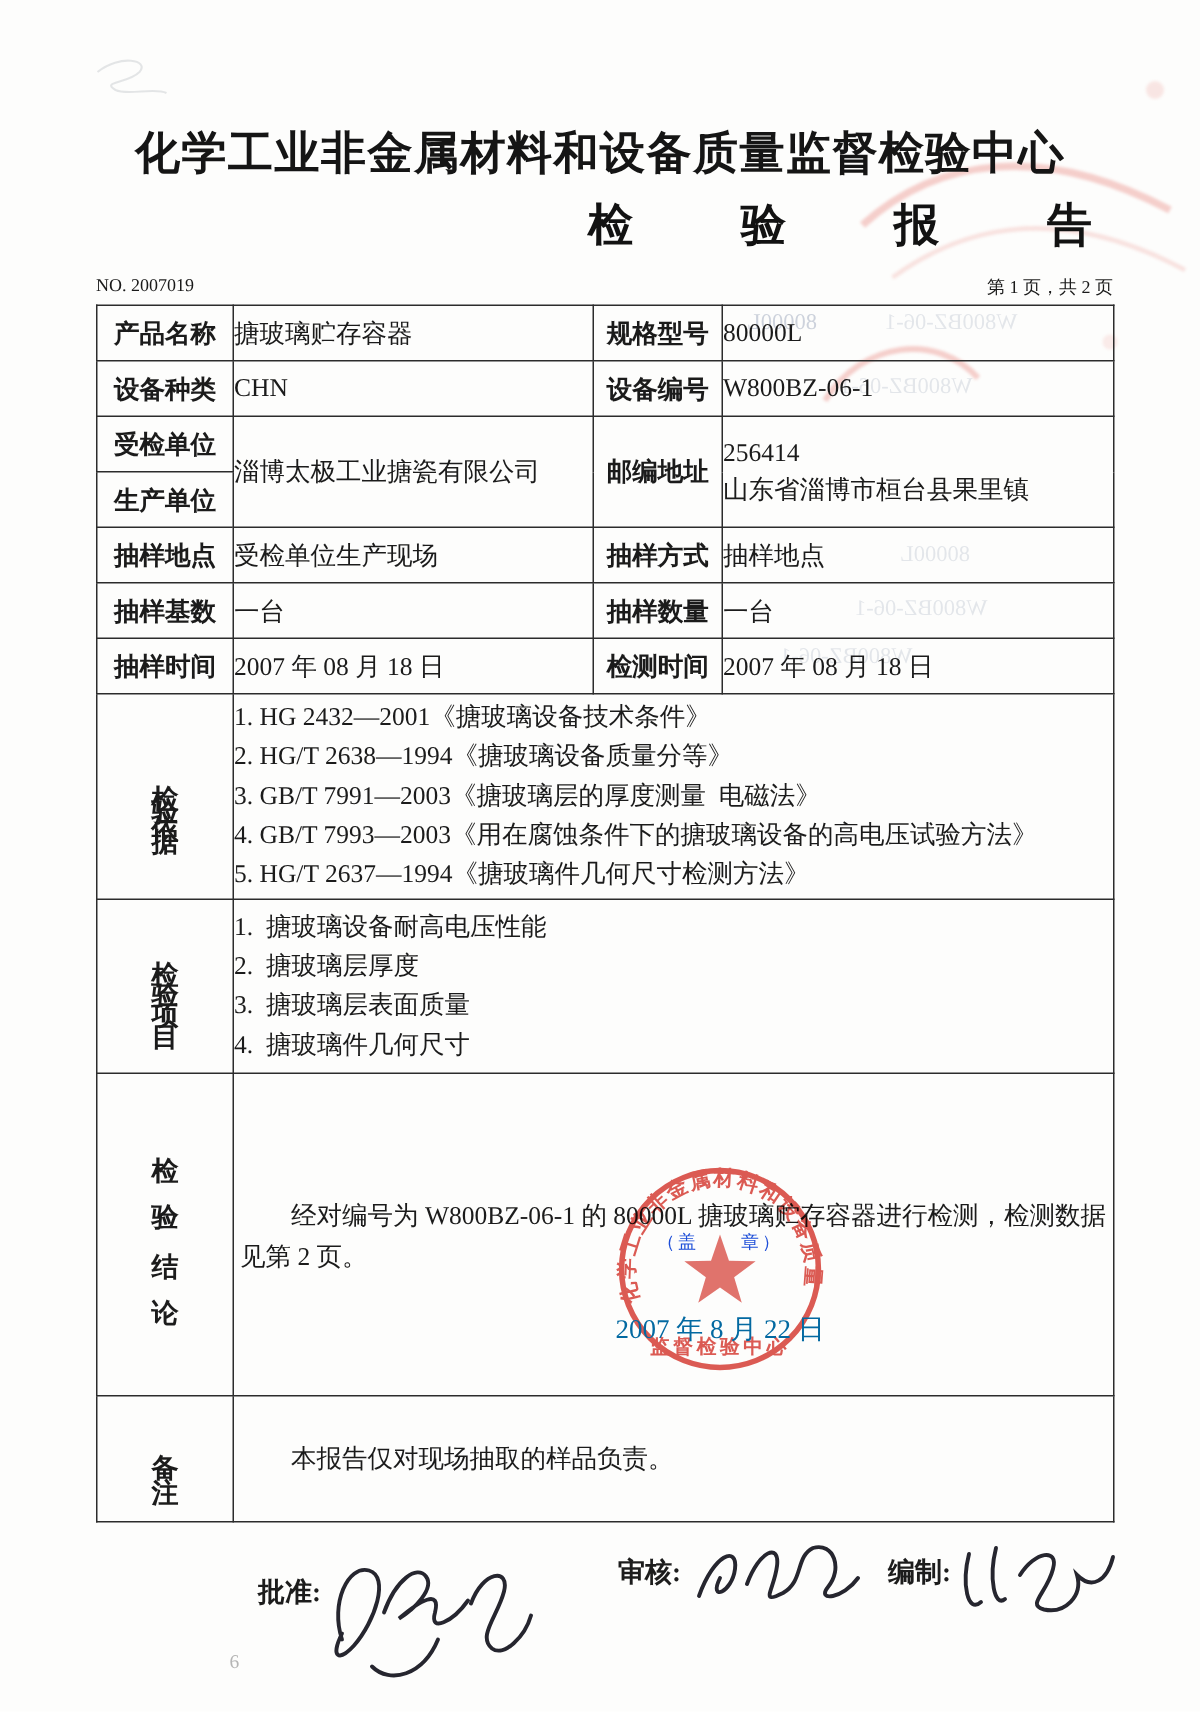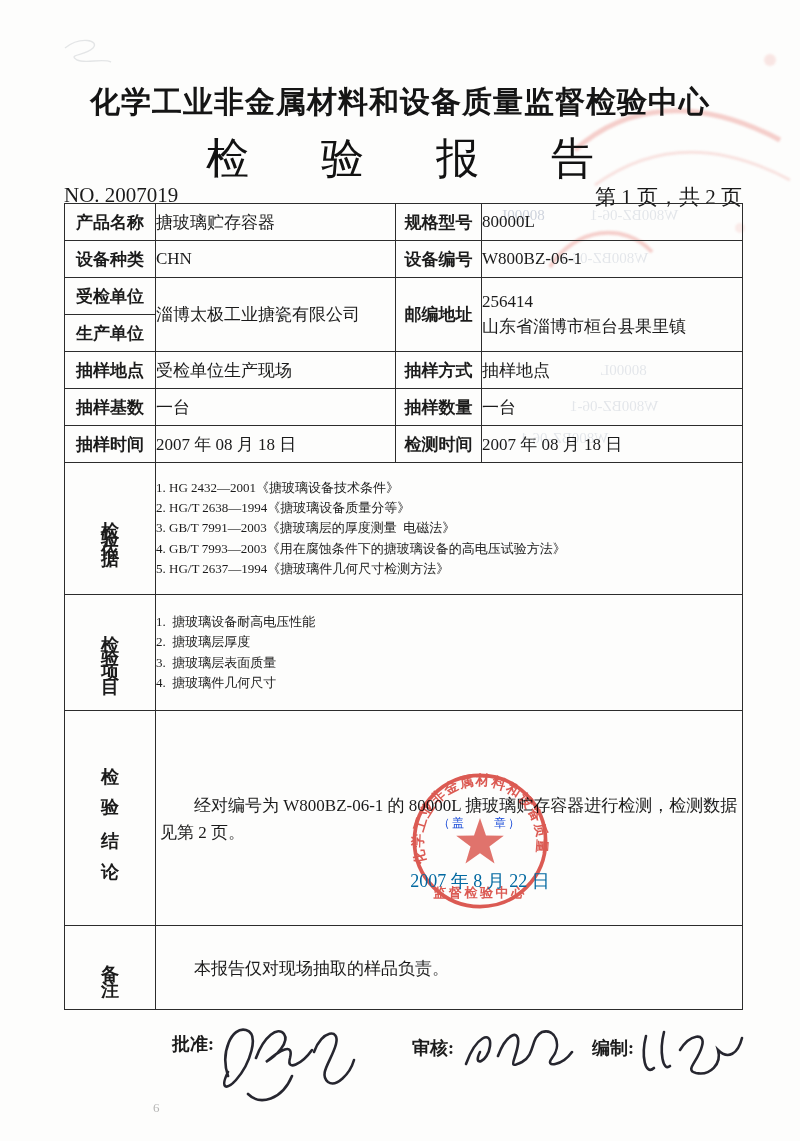--- a/index.html
+++ b/index.html
@@ -10,29 +10,29 @@
     color:#1c1c1c;
   }
   .page{position:absolute;inset:0;}
   
   .org-name{
     position:absolute;top:82px;left:0;width:100%;text-align:center;
     font-family:"Liberation Sans","DejaVu Sans",sans-serif;
     font-weight:bold;font-size:30px;letter-spacing:1px;color:#151515;
   }
   .report-title{
-    position:absolute;top:130px;left:0;width:100%;text-align:center;
+    position:absolute;top:130px;left:0;width:100%;text-align:right;
     font-family:"Liberation Sans","DejaVu Sans",sans-serif;
-    font-weight:normal;font-size:43px;letter-spacing:72px;text-indent:72px;
+    font-weight:bold;font-size:30px;letter-spacing:72px;text-indent:72px;
     color:#121212;
   }
   .meta-row{
     position:absolute;top:183px;left:64px;width:678px;
     display:flex;justify-content:space-between;
-    font-size:21px;color:#1a1a1a;
+    font-size:12px;color:#1a1a1a;
   }
   
   table.report{
     position:absolute;left:64px;top:203px;width:678px;
     border-collapse:collapse;table-layout:fixed;
   }
   table.report td{
     border:1.6px solid #2c2c2c;
     font-size:17px;color:#1b1b1b;
     padding:2px 0;vertical-align:middle;
@@ -43,21 +43,21 @@
   td.vlabel-cell{text-align:center;vertical-align:middle;padding:0;}
   .vlabel{
     writing-mode:vertical-rl;text-orientation:upright;
     margin:0 auto;font-weight:600;font-size:18px;line-height:1;
   }
   .vl-basis{letter-spacing:10px;}
   .vl-items{letter-spacing:15px;}
   .vl-concl{letter-spacing:32px;}
   .vl-remark{letter-spacing:15px;}
   td.block{vertical-align:top;padding:10px 12px 6px 14px;}
-  .basis-line,.item-line{font-size:13px;line-height:1.55;white-space:pre-wrap;}
+  .basis-line,.item-line{font-size:17px;line-height:1.55;white-space:pre-wrap;}
   .two-line span{display:block;line-height:1.45;}
   .concl-cell{position:relative;}
   .concl-text{text-indent:2em;line-height:1.6;margin:2px 4px 0 4px;}
   .remark-text{text-indent:2em;line-height:1.5;margin:2px 4px 0 4px;}
   
   .stamp{position:absolute;left:238px;top:48px;width:172px;height:164px;
          opacity:.82;mix-blend-mode:multiply;filter:blur(.3px);}
   .stamp-overlay{
     position:absolute;left:228px;top:104px;width:192px;text-align:center;
     font-size:12px;color:#1d4ed8;letter-spacing:2px;white-space:pre;
@@ -227,21 +227,21 @@
         <span class="vlabel vl-remark">备注</span>
       </td>
       <td class="block" colspan="3">
         <div class="remark-text">本报告仅对现场抽取的样品负责。</div>
       </td>
     </tr>
   </tbody>
     </table>
 
   <div class="sig-row">
-    <div class="sig-group" style="left:172px;top:0;">
+    <div class="sig-group" style="left:172px;top:17px;">
       <span class="sig-label">批准:</span>
       <svg class="sig-svg" width="150" height="88">
         <path d="M12,58 C4,34 16,8 30,12 C44,16 34,46 20,62 C10,73 4,70 12,54"></path>
         <path d="M40,40 C48,18 62,8 68,16 C74,24 60,38 50,44 C64,32 78,24 74,40 C70,54 86,46 96,32"></path>
         <path d="M98,34 C106,12 124,10 120,26 C116,42 102,56 112,64 C120,70 134,56 138,42"></path>
         <path d="M76,58 C66,82 44,88 32,76"></path>
       </svg>
     </div>
     <div class="sig-group" style="left:412px;top:4px;">
       <span class="sig-label">审核:</span>

